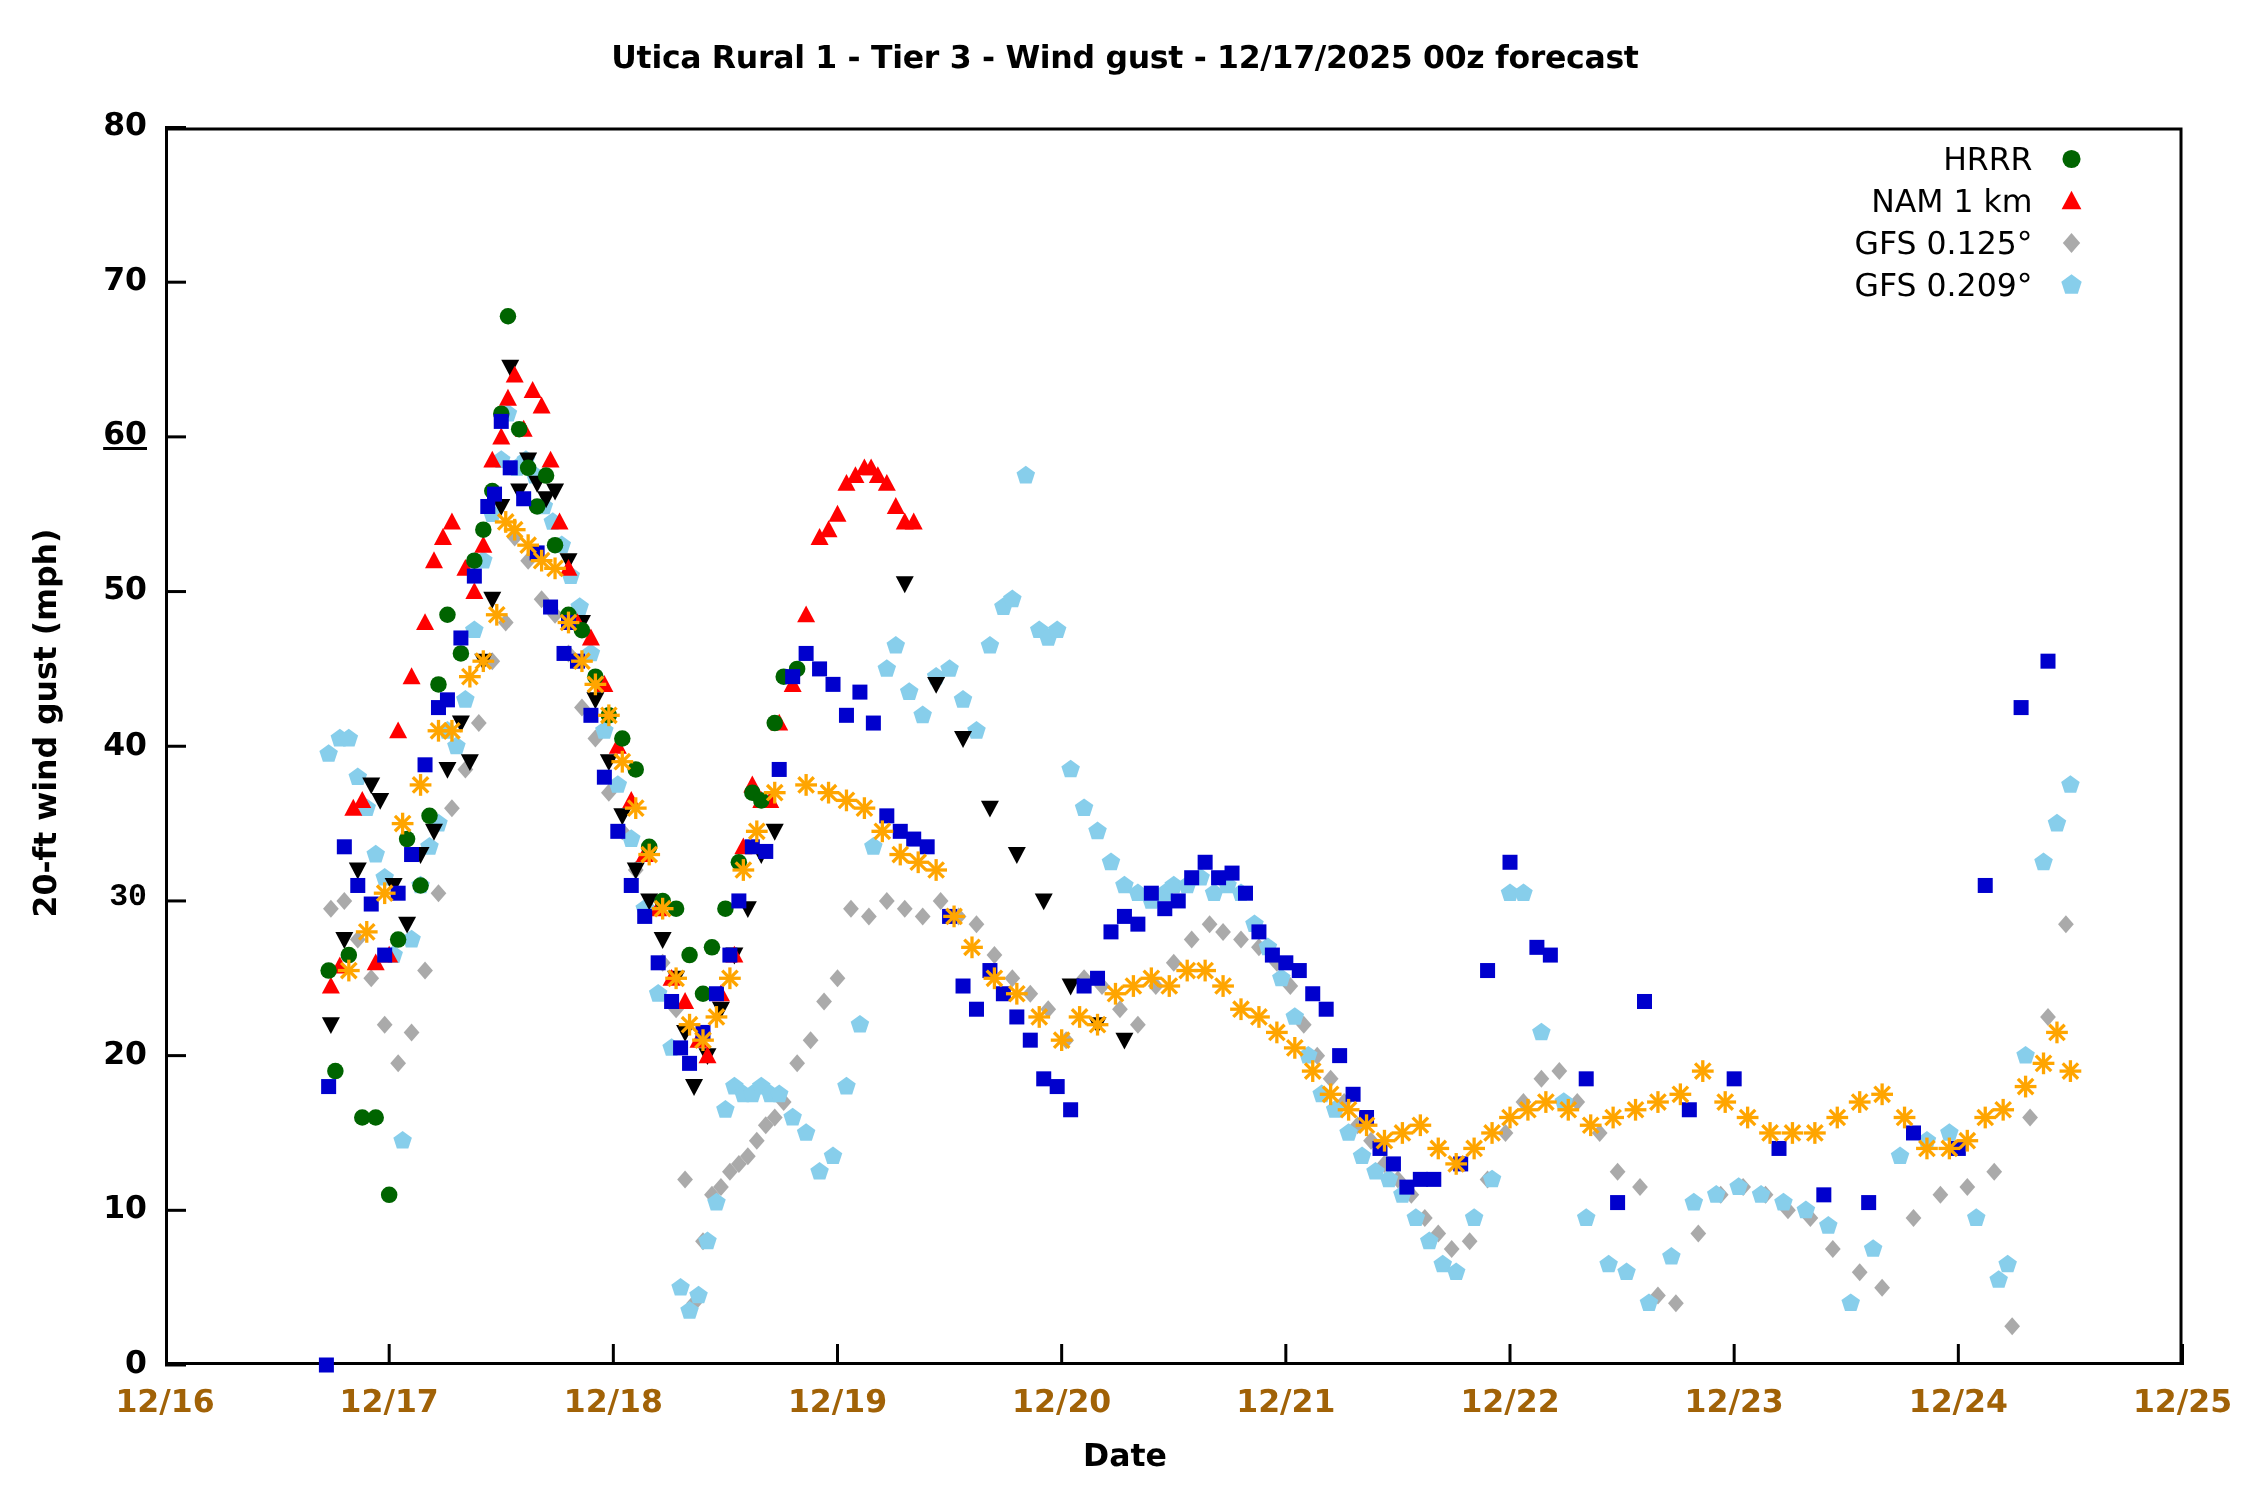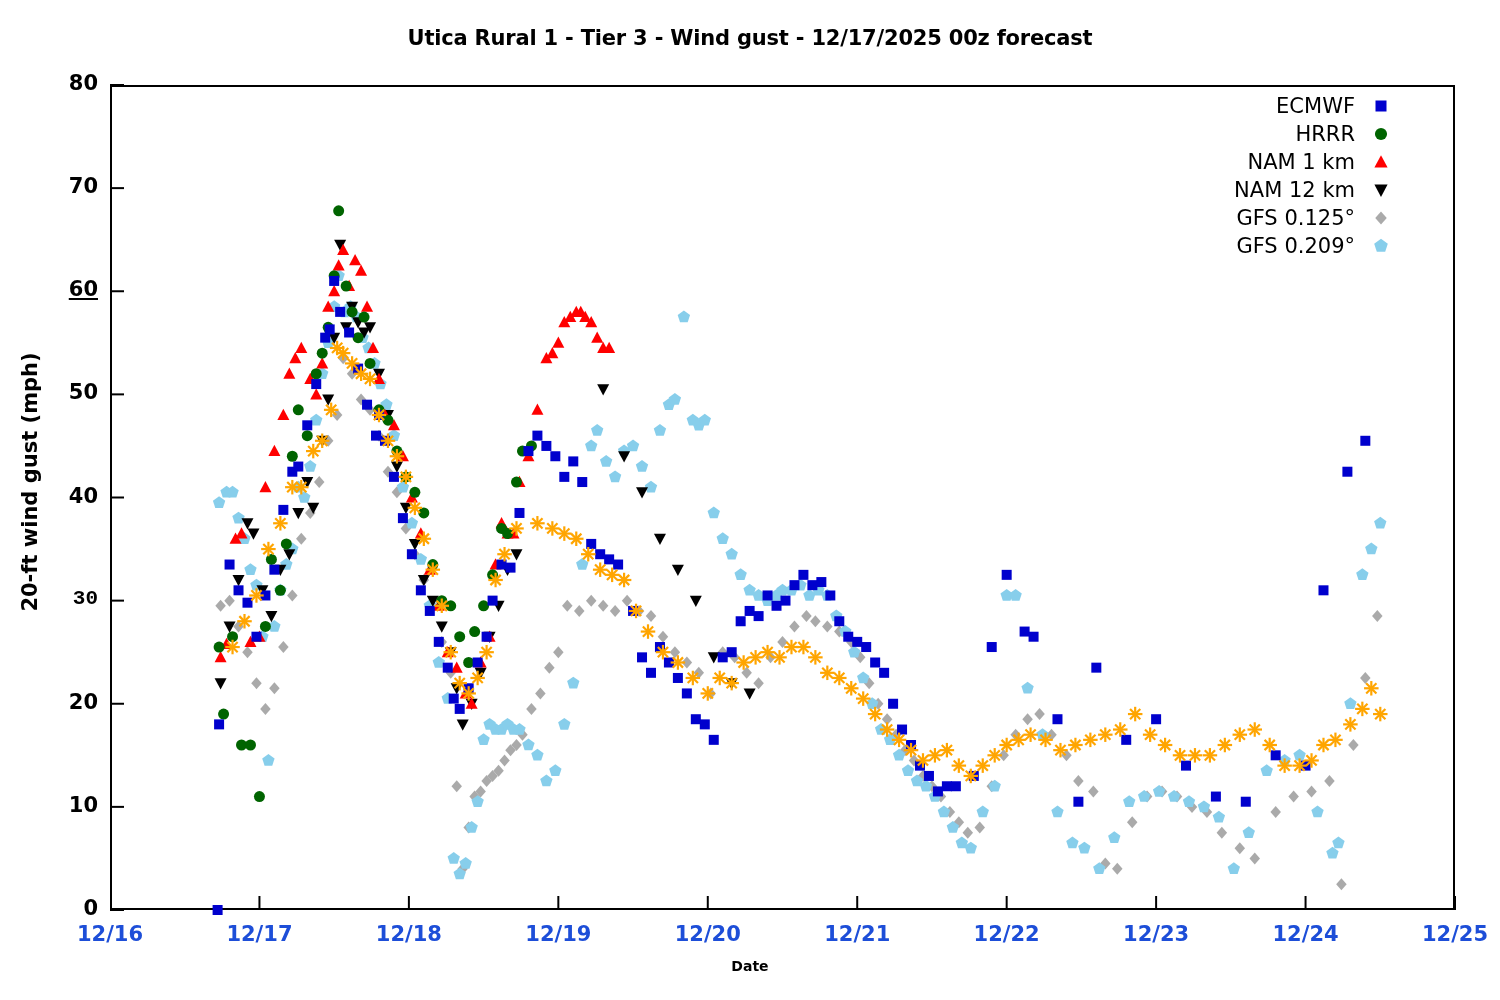--- a/index.html
+++ b/index.html
@@ -18,31 +18,31 @@
   }
 
   #svg-layer{position:absolute;left:0;top:0;width:1500px;height:1000px;}
 
   .y-tick-label{
     position:absolute;text-align:right;width:70px;
     font-family:"DejaVu Sans",sans-serif;font-weight:bold;font-size:21px;color:#000;
   }
   .x-tick-label{
     position:absolute;text-align:center;width:120px;
-    font-family:"DejaVu Sans",sans-serif;font-weight:bold;font-size:21px;color:#1d4ed8;
+    font-family:"DejaVu Sans",sans-serif;font-weight:bold;font-size:21px;color:#a16207;
   }
 
   #y-axis-title{
     position:absolute;left:-170px;top:470px;width:400px;text-align:center;
     transform:rotate(-90deg);transform-origin:center center;
     font-family:"DejaVu Sans",sans-serif;font-weight:bold;font-size:21px;color:#000;
   }
   #x-axis-title{
     position:absolute;left:0;top:958px;width:1500px;text-align:center;
-    font-family:"DejaVu Sans",sans-serif;font-weight:bold;font-size:14px;color:#000;
+    font-family:"DejaVu Sans",sans-serif;font-weight:bold;font-size:21px;color:#000;
   }
 
   #legend{position:absolute;left:1180px;top:92px;width:215px;}
   .legend-row{position:relative;height:28px;}
   .legend-label{
     position:absolute;right:40px;top:0;
     font-family:"DejaVu Sans",sans-serif;font-size:21px;color:#000;
     white-space:nowrap;line-height:28px;
   }
   .legend-marker{position:absolute;right:0;top:0;width:28px;height:28px;}
@@ -1190,41 +1190,29 @@
       <div class="x-tick-label" style="left: 1096.11px; top: 922px;">12/23</div>
       <div class="x-tick-label" style="left: 1245.56px; top: 922px;">12/24</div>
       <div class="x-tick-label" style="left: 1395px; top: 922px;">12/25</div>
     </div>
 
   <div id="y-axis-title">20-ft wind gust (mph)</div>
   <div id="x-axis-title">Date</div>
 
   <div id="legend">
       <div class="legend-row">
-        <div class="legend-label">ECMWF</div>
-        <div class="legend-marker"><svg width="28" height="28">
-            <rect x="8.5" y="8.5" width="11" height="11" fill="#0000CD"></rect>
-          </svg></div>
-      </div>
-      <div class="legend-row">
         <div class="legend-label">HRRR</div>
         <div class="legend-marker"><svg width="28" height="28">
             <circle cx="14" cy="14" r="6.050000000000001" fill="#006400"></circle>
           </svg></div>
       </div>
       <div class="legend-row">
         <div class="legend-label">NAM 1 km</div>
         <div class="legend-marker"><svg width="28" height="28">
             <polygon points="14,7.125 7.4,19.5 20.6,19.5" fill="#FF0000"></polygon>
-          </svg></div>
-      </div>
-      <div class="legend-row">
-        <div class="legend-label">NAM 12 km</div>
-        <div class="legend-marker"><svg width="28" height="28">
-            <polygon points="14,20.875 7.4,8.5 20.6,8.5" fill="#000000"></polygon>
           </svg></div>
       </div>
       <div class="legend-row">
         <div class="legend-label">GFS 0.125°</div>
         <div class="legend-marker"><svg width="28" height="28">
             <polygon points="14,7.4 19.775,14 14,20.6 8.225,14" fill="#AAAAAA"></polygon>
           </svg></div>
       </div>
       <div class="legend-row">
         <div class="legend-label">GFS 0.209°</div>

